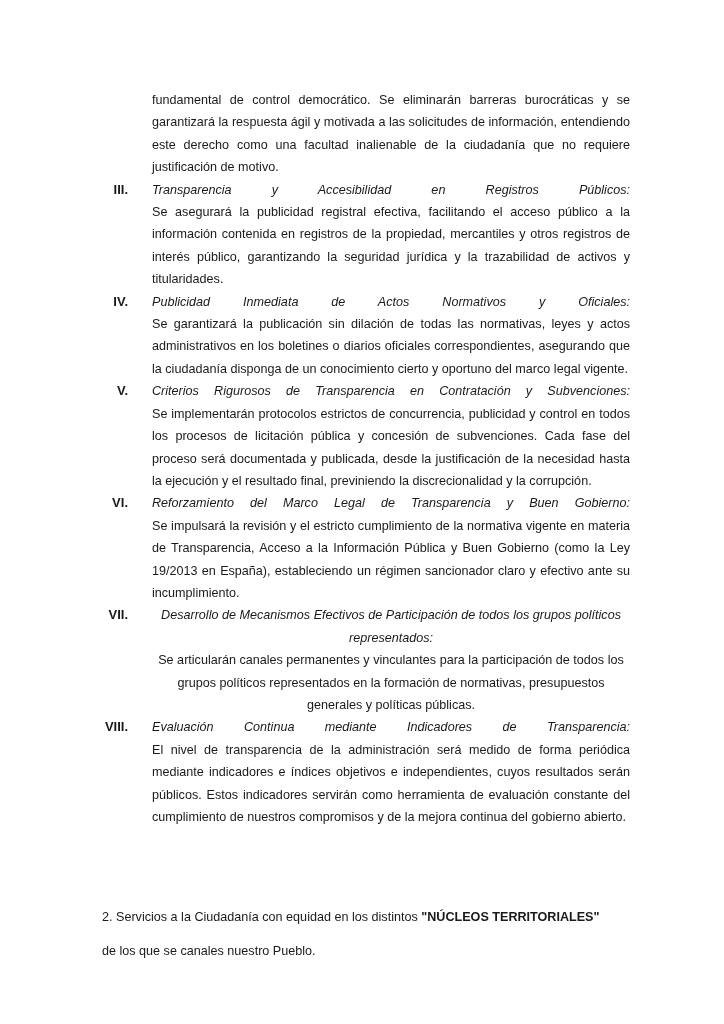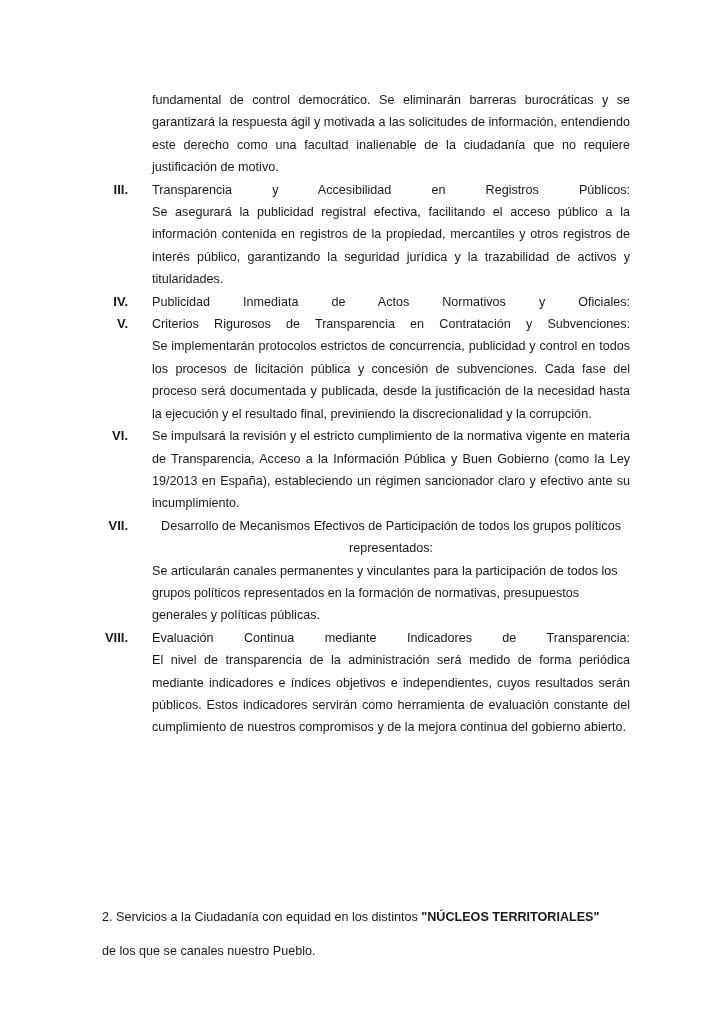--- a/index.html
+++ b/index.html
@@ -10,23 +10,23 @@
   .page { position: absolute; left: 0; top: 0; width: 724px; height: 1024px; background: #fff; }
   .list { position: absolute; left: 80px; top: 89px; width: 550px; }
   .item { position: relative; padding-left: 72px; }
   .numeral {
     position: absolute; left: 0; width: 48px; text-align: right;
     font-weight: bold; font-size: 13px; line-height: 22.4px; top: 0;
   }
   .item p, .continuation p {
     margin: 0; font-size: 12.6px; line-height: 22.4px; text-align: justify;
   }
-  .item p.heading { text-align-last: justify; }
+  .item p.heading { text-align-last: justify; font-style: italic; }
   .item.vii p.heading { text-align-last: auto; text-align: center; }
-  .item.vii p.body { text-align: left; }
+  .item.vii p.body { text-align: center; }
   .continuation { padding-left: 72px; }
   .section2 {
     position: absolute; left: 86px; top: 892px; width: 560px;
     font-size: 12.6px; line-height: 18px;
   }
   .section2 p { margin: 16px; }
   .section2 b { font-weight: bold; }
 </style>
 </head>
 <body>
@@ -40,30 +40,32 @@
 
     <div class="item">
       <span class="numeral">III.</span>
       <p class="heading">Transparencia y Accesibilidad en Registros Públicos:</p>
       <p class="body">Se asegurará la publicidad registral efectiva, facilitando el acceso público a la información contenida en registros de la propiedad, mercantiles y otros registros de interés público, garantizando la seguridad jurídica y la trazabilidad de activos y titularidades.</p>
     </div>
 
     <div class="item">
       <span class="numeral">IV.</span>
       <p class="heading">Publicidad Inmediata de Actos Normativos y Oficiales:</p>
+      <p class="body">Se garantizará la publicación sin dilación de todas las normativas, leyes y actos administrativos en los boletines o diarios oficiales correspondientes, asegurando que la ciudadanía disponga de un conocimiento cierto y oportuno del marco legal vigente.</p>
     </div>
 
     <div class="item">
       <span class="numeral">V.</span>
       <p class="heading">Criterios Rigurosos de Transparencia en Contratación y Subvenciones:</p>
       <p class="body">Se implementarán protocolos estrictos de concurrencia, publicidad y control en todos los procesos de licitación pública y concesión de subvenciones. Cada fase del proceso será documentada y publicada, desde la justificación de la necesidad hasta la ejecución y el resultado final, previniendo la discrecionalidad y la corrupción.</p>
     </div>
 
     <div class="item">
       <span class="numeral">VI.</span>
+      <p class="heading">Reforzamiento del Marco Legal de Transparencia y Buen Gobierno:</p>
       <p class="body">Se impulsará la revisión y el estricto cumplimiento de la normativa vigente en materia de Transparencia, Acceso a la Información Pública y Buen Gobierno (como la Ley 19/2013 en España), estableciendo un régimen sancionador claro y efectivo ante su incumplimiento.</p>
     </div>
 
     <div class="item vii">
       <span class="numeral">VII.</span>
       <p class="heading">Desarrollo de Mecanismos Efectivos de Participación de todos los grupos políticos representados:</p>
       <p class="body">Se articularán canales permanentes y vinculantes para la participación de todos los grupos políticos representados en la formación de normativas, presupuestos generales y políticas públicas.</p>
     </div>
 
     <div class="item">

